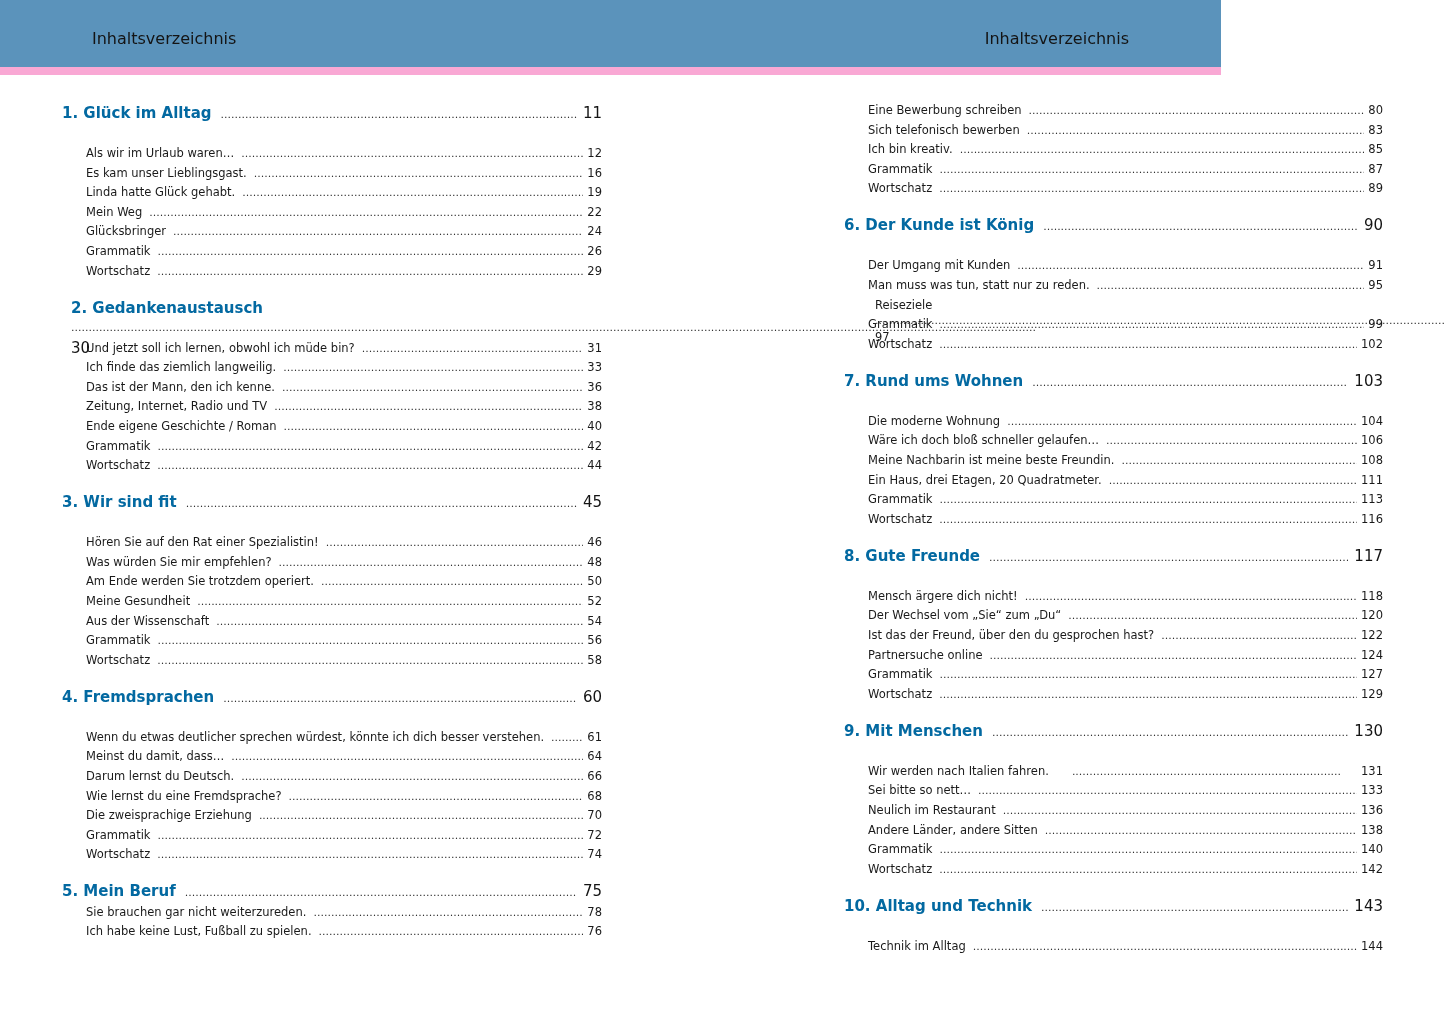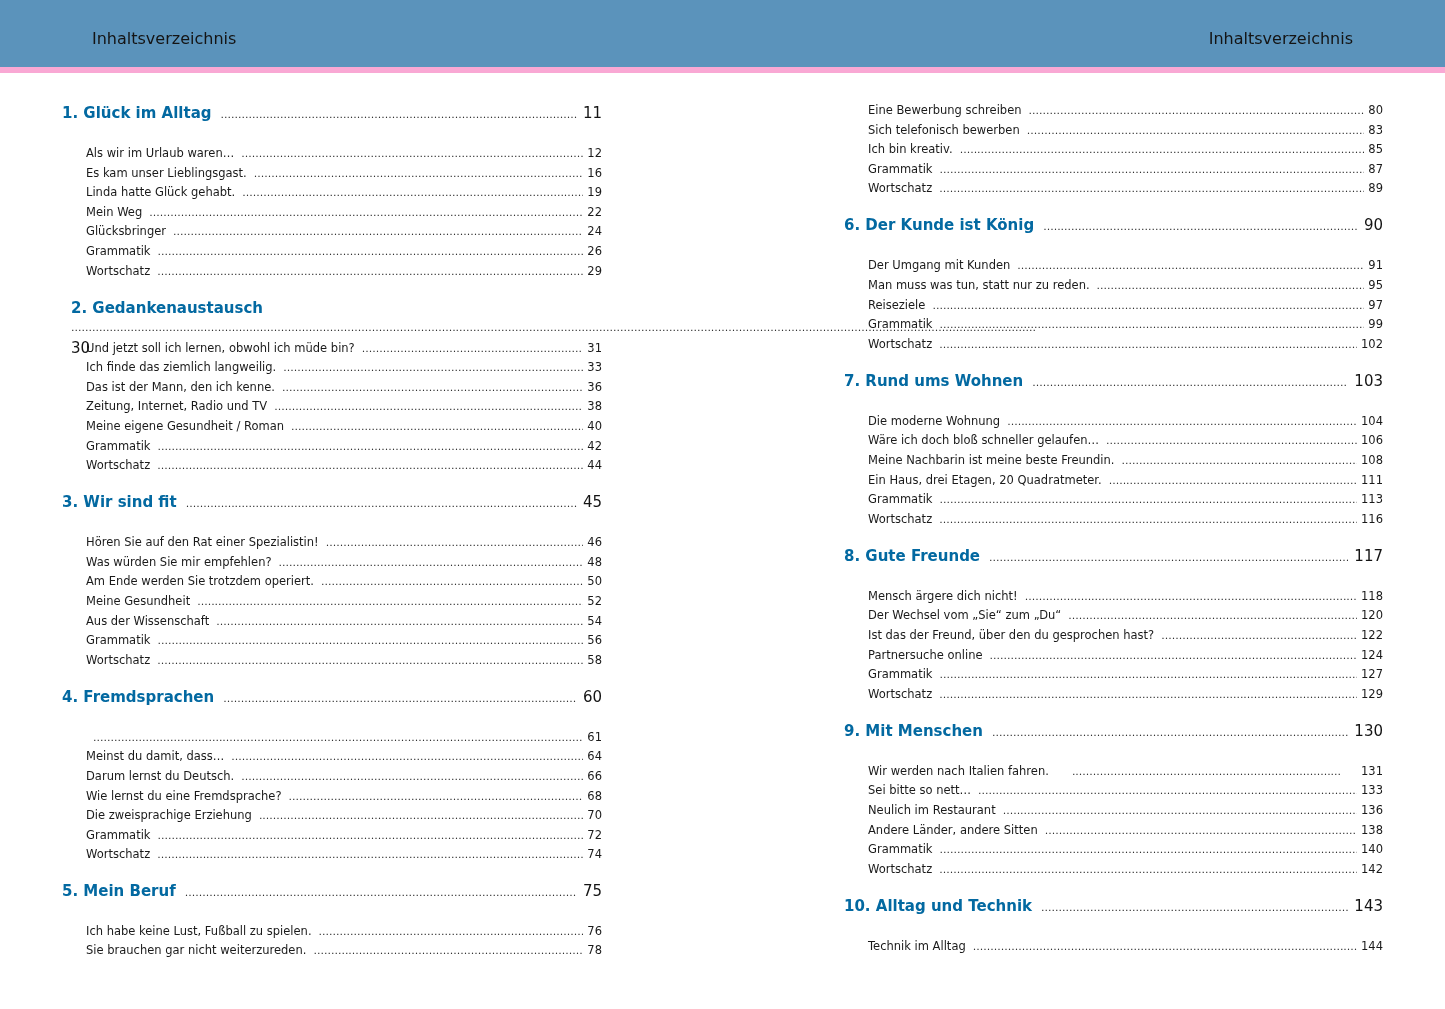--- a/index.html
+++ b/index.html
@@ -12,24 +12,24 @@
       background: #ffffff;
       position: relative;
       overflow: hidden;
       font-family: "DejaVu Sans", sans-serif;
       color: #1a1a1a;
     }
     .header-band {
       position: absolute;
       left: 0;
       top: 0;
-      width: 1445px;
+      width: 1221px;
       height: 67px;
       background: #5b93bb;
-      border-bottom: 6px solid #f9a8d4;
+      border-bottom: 8px solid #f9a8d4;
     }
     .header-title {
       position: absolute;
       top: 29px;
       font-size: 16px;
       line-height: 20px;
       color: #141414;
       white-space: nowrap;
     }
     .header-title.left { left: 92px; }
@@ -158,21 +158,21 @@
       <span class="label">Das ist der Mann, den ich kenne.</span>
       <span class="leader"></span>
       <span class="page">36</span>
     </div>
     <div class="row lesson" style="top: 398.4px;">
       <span class="label">Zeitung, Internet, Radio und TV</span>
       <span class="leader"></span>
       <span class="page">38</span>
     </div>
     <div class="row lesson" style="top: 418px;">
-      <span class="label">Meine eigene Gesundheit / Roman</span>
+      <span class="label">Ende eigene Geschichte / Roman</span>
       <span class="leader"></span>
       <span class="page">40</span>
     </div>
     <div class="row lesson" style="top: 437.6px;">
       <span class="label">Grammatik</span>
       <span class="leader"></span>
       <span class="page">42</span>
     </div>
     <div class="row lesson" style="top: 457.2px;">
       <span class="label">Wortschatz</span>
@@ -218,20 +218,21 @@
       <span class="label">Wortschatz</span>
       <span class="leader"></span>
       <span class="page">58</span>
     </div>
     <div class="row chapter" style="top: 686.8px;">
       <span class="label">4. Fremdsprachen</span>
       <span class="leader"></span>
       <span class="page">60</span>
     </div>
     <div class="row lesson" style="top: 728.8px;">
+      <span class="label">Wenn du etwas deutlicher sprechen würdest, könnte ich dich besser verstehen.</span>
       <span class="leader"></span>
       <span class="page">61</span>
     </div>
     <div class="row lesson" style="top: 748.4px;">
       <span class="label">Meinst du damit, dass…</span>
       <span class="leader"></span>
       <span class="page">64</span>
     </div>
     <div class="row lesson" style="top: 768px;">
       <span class="label">Darum lernst du Deutsch.</span>
@@ -261,21 +262,21 @@
     <div class="row chapter" style="top: 881.4px;">
       <span class="label">5. Mein Beruf</span>
       <span class="leader"></span>
       <span class="page">75</span>
     </div>
     <div class="row lesson" style="top: 923.4px;">
       <span class="label">Ich habe keine Lust, Fußball zu spielen.</span>
       <span class="leader"></span>
       <span class="page">76</span>
     </div>
-    <div class="row lesson" style="top: 942px;">
+    <div class="row lesson" style="top: 904px;">
       <span class="label">Sie brauchen gar nicht weiterzureden.</span>
       <span class="leader"></span>
       <span class="page">78</span>
     </div>
   </div>
 <div class="column right" id="right-col">
     <div class="row lesson" style="top: 102px;">
       <span class="label">Eine Bewerbung schreiben</span>
       <span class="leader"></span>
       <span class="page">80</span>
@@ -308,21 +309,21 @@
     <div class="row lesson" style="top: 257.4px;">
       <span class="label">Der Umgang mit Kunden</span>
       <span class="leader"></span>
       <span class="page">91</span>
     </div>
     <div class="row lesson" style="top: 277px;">
       <span class="label">Man muss was tun, statt nur zu reden.</span>
       <span class="leader"></span>
       <span class="page">95</span>
     </div>
-    <div class="row lesson" style="top: 296.6px;">
+    <div class="row lesson" style="top: 296.6px; flex-direction: column;">
       <span class="label">Reiseziele</span>
       <span class="leader"></span>
       <span class="page">97</span>
     </div>
     <div class="row lesson" style="top: 316.2px;">
       <span class="label">Grammatik</span>
       <span class="leader"></span>
       <span class="page">99</span>
     </div>
     <div class="row lesson" style="top: 335.8px;">

